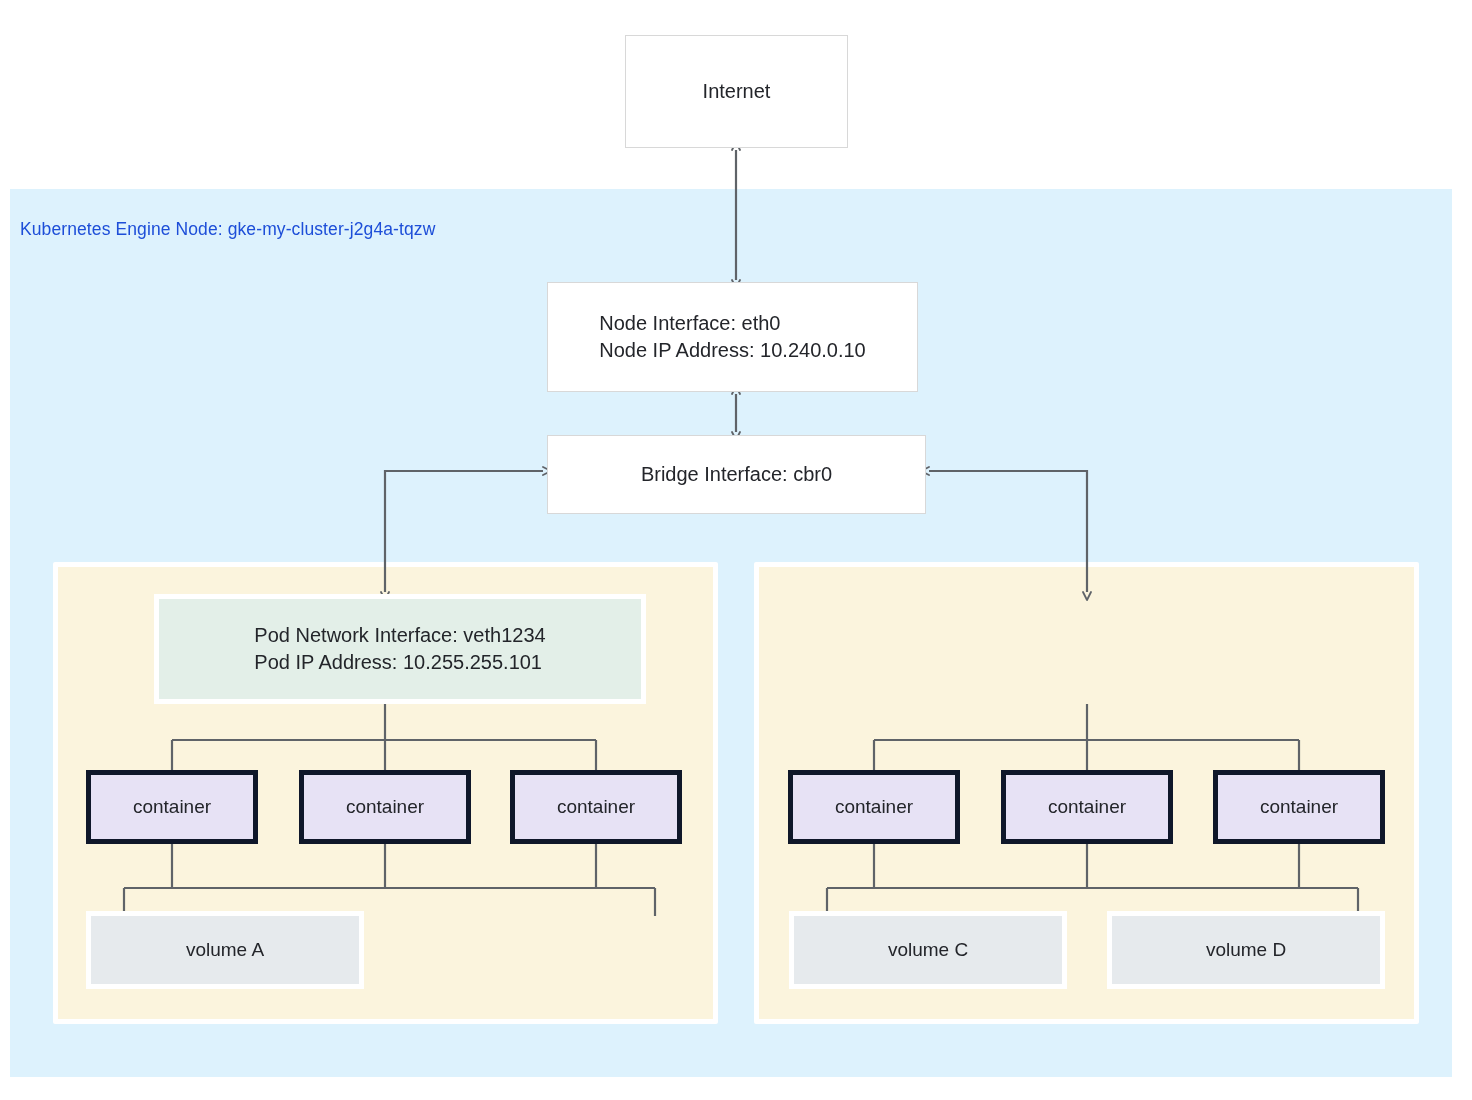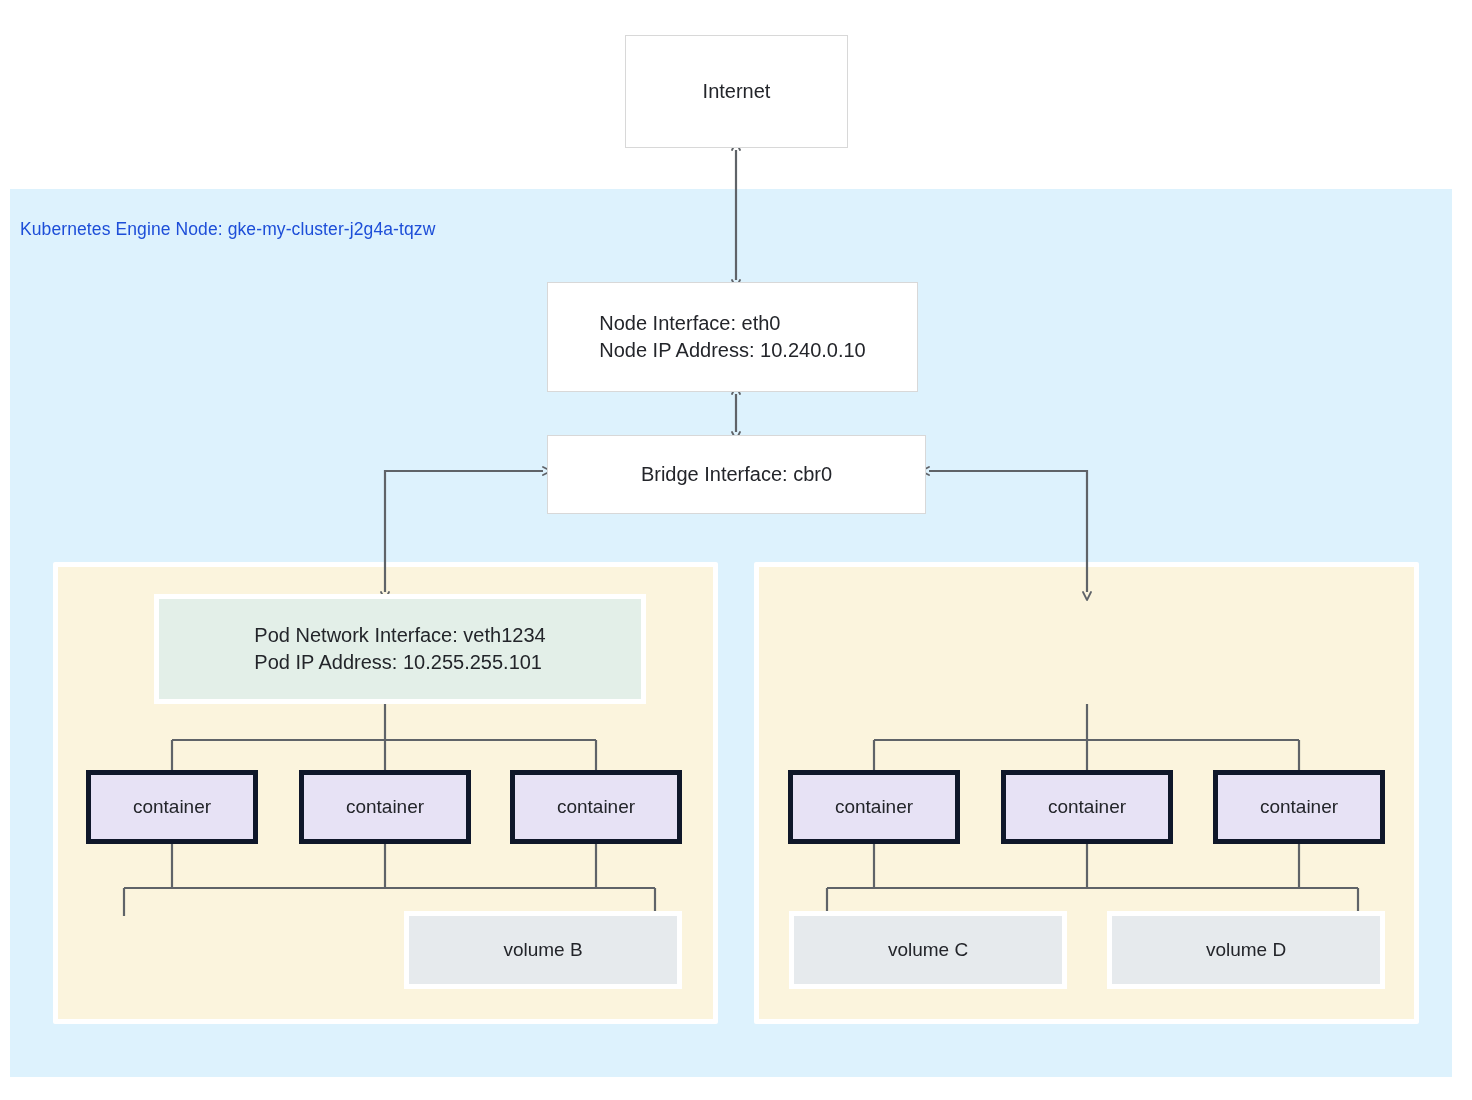--- a/index.html
+++ b/index.html
@@ -205,21 +205,21 @@
 
   <div class="abs box box-outline" id="bridge-box">Bridge Interface: cbr0</div>
 
   <div class="abs box pod-iface" id="pod-iface-left">Pod Network Interface: veth1234
 Pod IP Address: 10.255.255.101</div>
 
   <div class="abs box container-box" style="left:86px">container</div>
   <div class="abs box container-box" style="left:299px">container</div>
   <div class="abs box container-box" style="left:510px">container</div>
 
-  <div class="abs box volume-box" style="left:404px;width:278px">volume B</div>
+  <div class="abs box volume-box" style="left:86px;width:278px">volume A</div>
 
 
   <div class="abs box container-box" style="left:788px">container</div>
   <div class="abs box container-box" style="left:1001px">container</div>
   <div class="abs box container-box" style="left:1213px">container</div>
 
   <div class="abs box volume-box" style="left:1107px;width:278px">volume D</div>
   <div class="abs box volume-box" style="left:789px;width:278px">volume C</div>
 
 </div>

